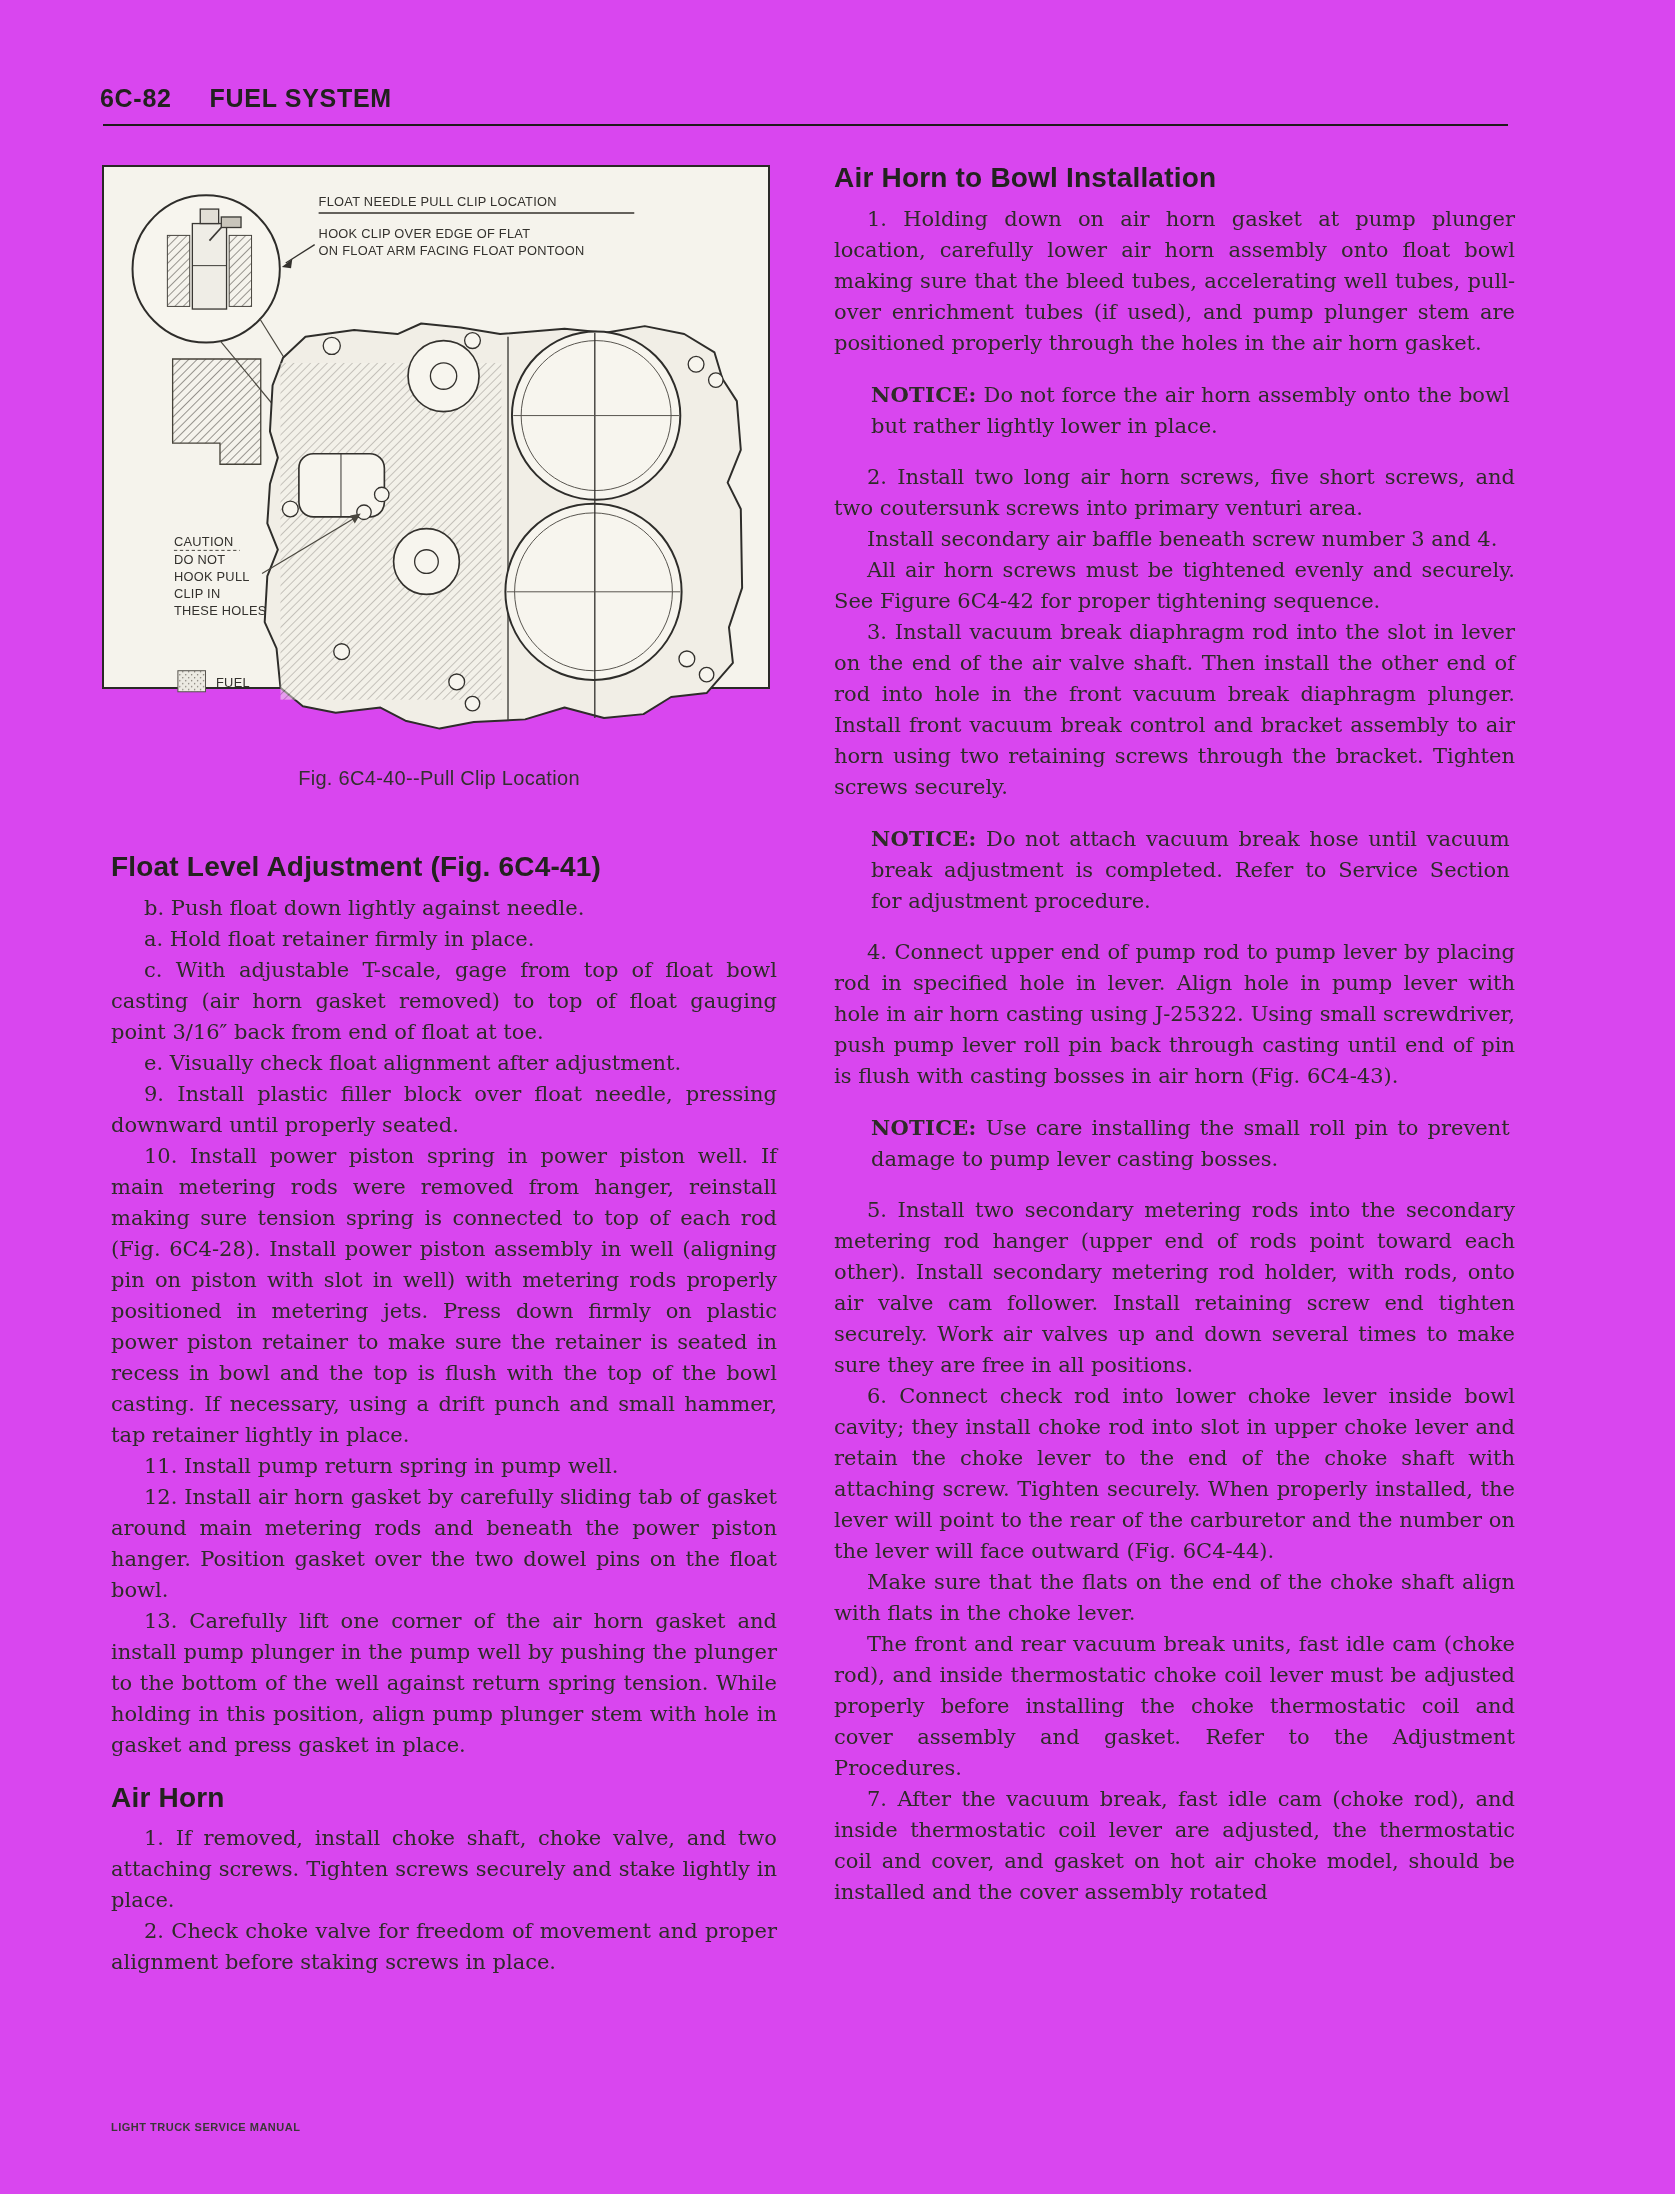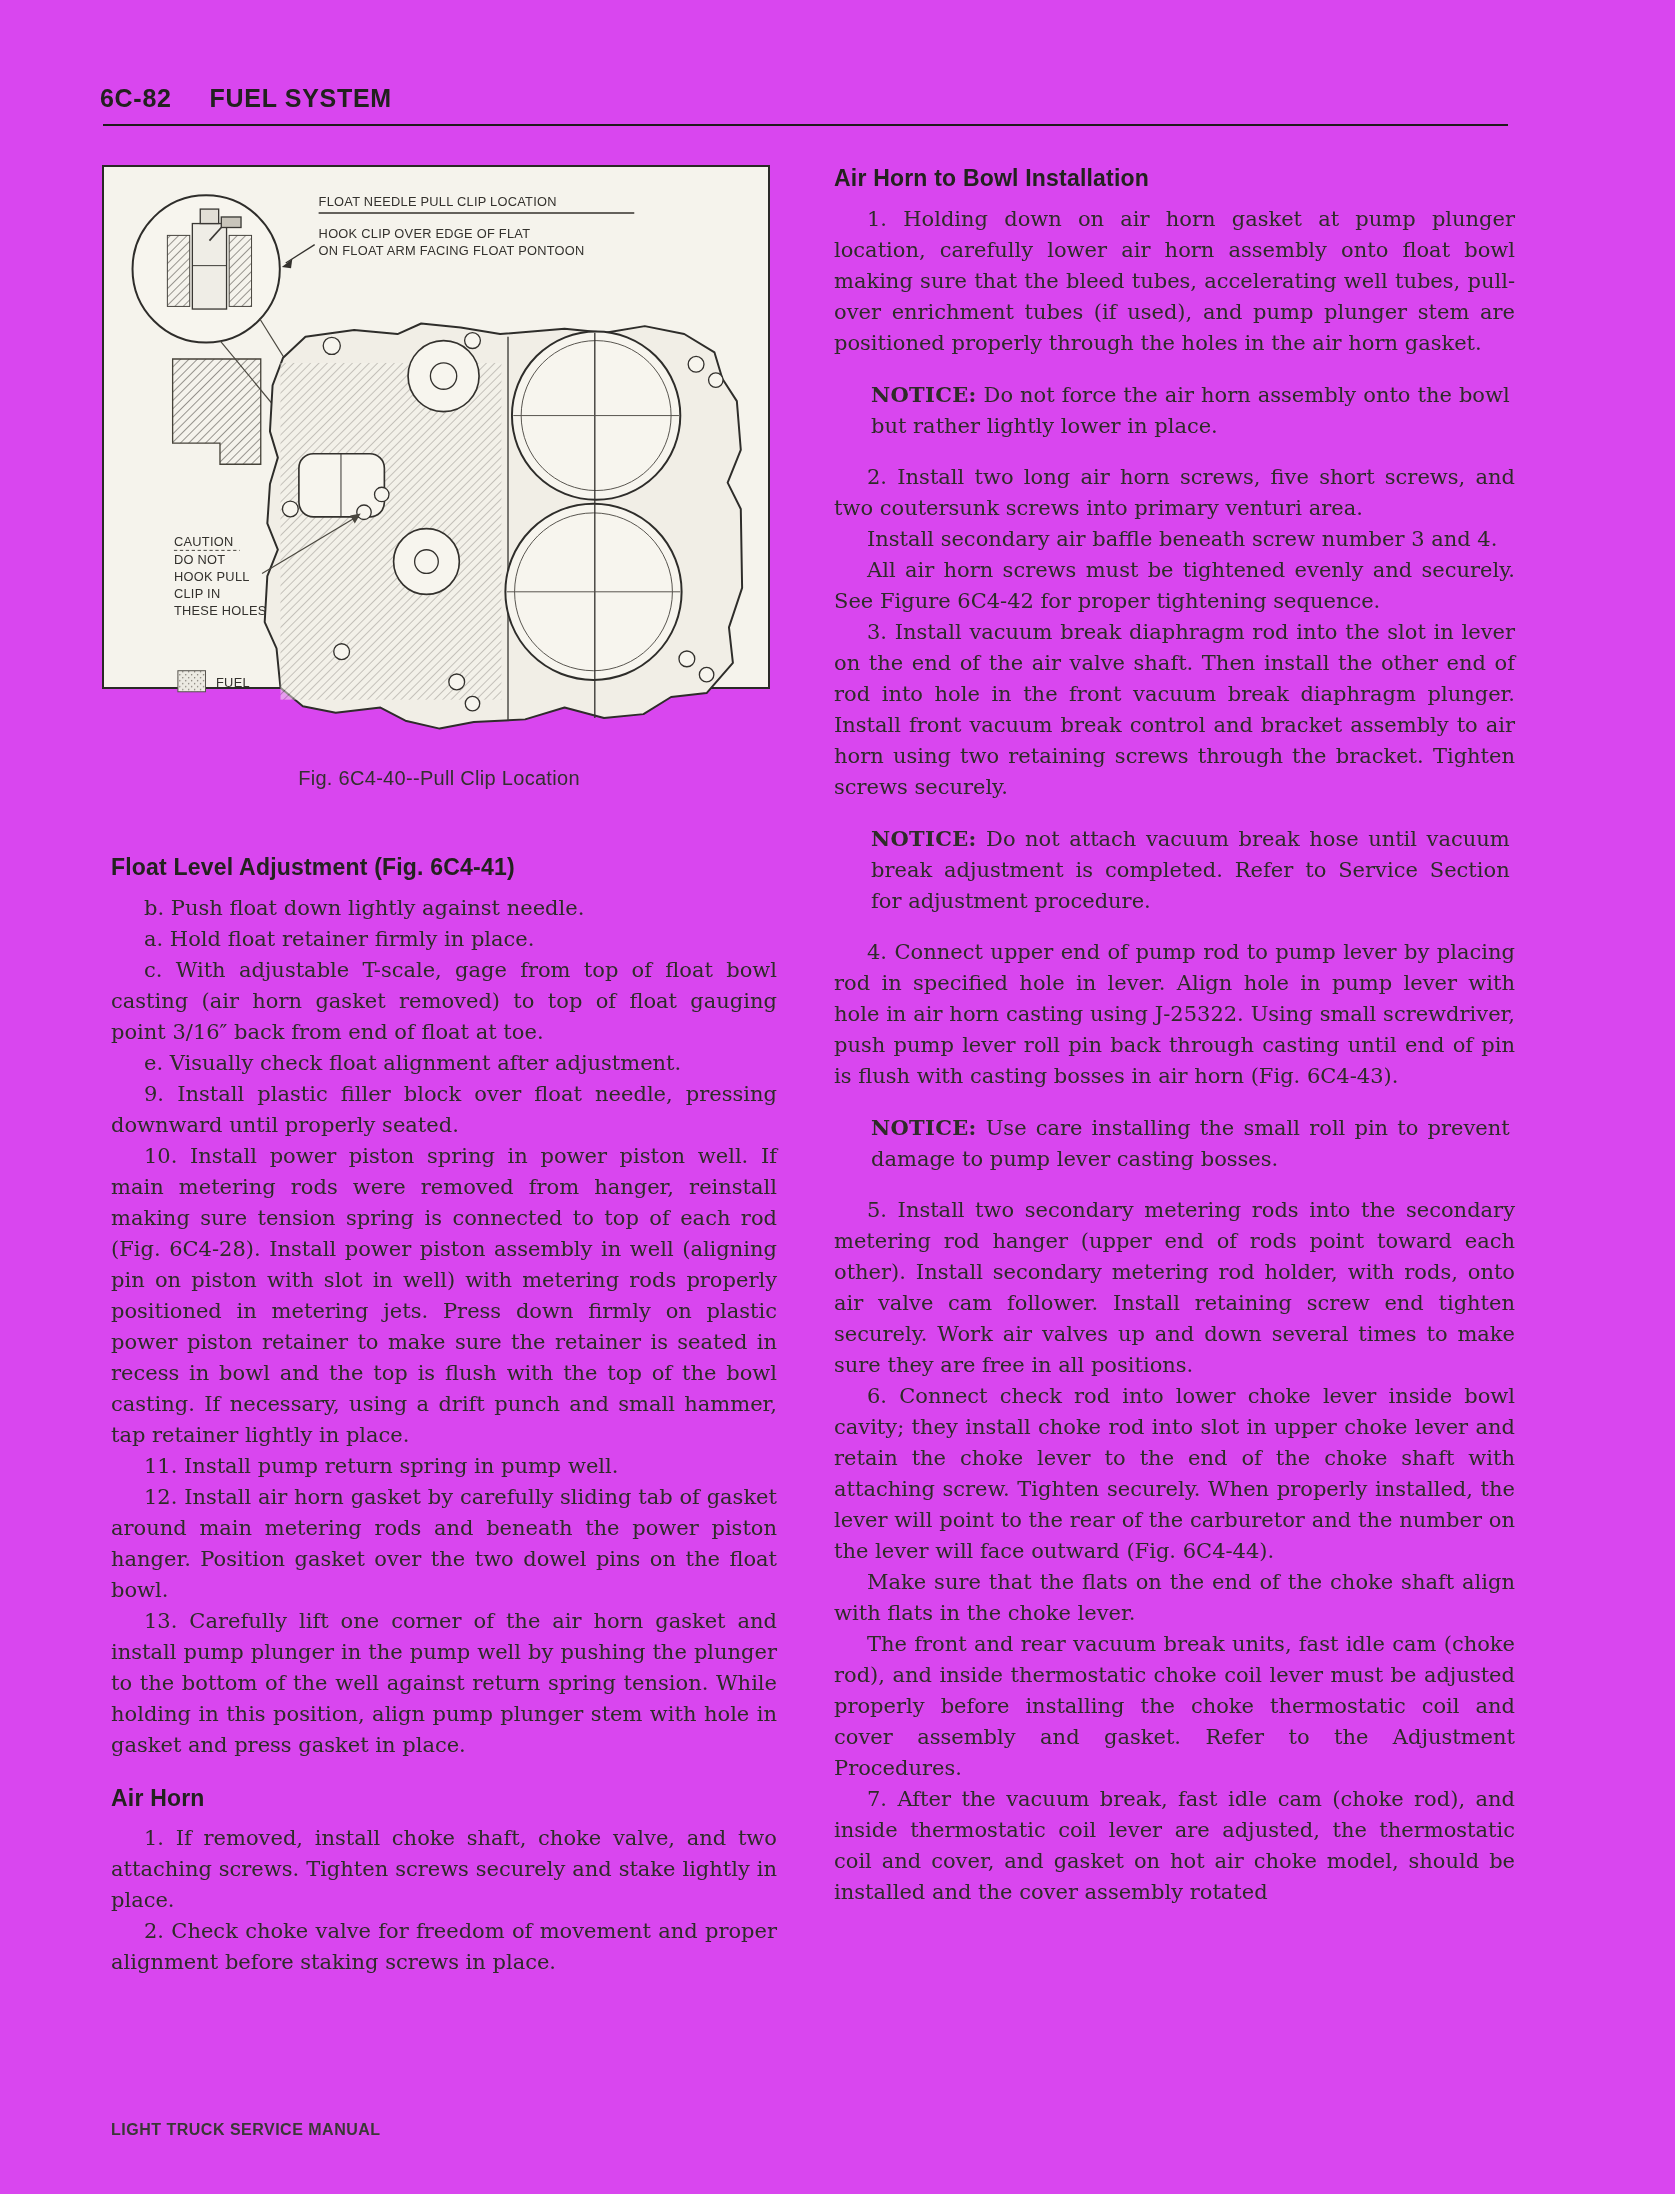--- a/index.html
+++ b/index.html
@@ -6,26 +6,26 @@
   body{width:1675px;height:2194px;background:#e9e7e1;}
   .page{position:absolute;left:0;top:0;width:1675px;height:2194px;background:#d946ef;font-family:"DejaVu Serif",serif;color:#2e2c28;overflow:hidden;}
   .hdr{position:absolute;left:100px;top:84px;font-family:"Liberation Sans",sans-serif;font-weight:bold;font-size:25px;color:#22211f;letter-spacing:0.7px;}
   .hdr .num{margin-right:38px;}
   .rule{position:absolute;left:103px;top:124px;width:1405px;height:2px;background:#1d1c1a;}
   .figbox{position:absolute;left:102px;top:165px;width:668px;height:524px;border:2px solid #2a2927;box-sizing:border-box;background:#f5f3ec;}
   .figcap{position:absolute;left:105px;top:767px;width:668px;text-align:center;font-family:"Liberation Sans",sans-serif;font-size:20px;color:#33312e;letter-spacing:0.3px;}
   .col{position:absolute;font-size:21px;line-height:31px;text-align:justify;}
   .col-left{left:111px;top:852px;width:666px;}
   .col-right{left:834px;top:163px;width:681px;}
-  h2.sec{font-family:"Liberation Sans",sans-serif;font-size:23px;line-height:30px;font-weight:bold;color:#23221f;margin:0 0 10.5px 0;text-align:left;letter-spacing:0.2px;}
+  h2.sec{font-family:"Liberation Sans",sans-serif;font-size:28px;line-height:30px;font-weight:bold;color:#23221f;margin:0 0 10.5px 0;text-align:left;letter-spacing:0.2px;}
   h2.sec.mt{margin-top:22.4px;}
   p.step{margin:0;text-indent:33px;}
   p.notice{margin:20px 5.3px 20px 37px;text-indent:0;}
   p.notice b{font-weight:bold;letter-spacing:0.3px;}
-  .footer{position:absolute;left:111px;top:2121px;font-family:"Liberation Sans",sans-serif;font-size:16px;font-weight:bold;color:#3a3836;letter-spacing:0.5px;}
+  .footer{position:absolute;left:111px;top:2121px;font-family:"Liberation Sans",sans-serif;font-size:11px;font-weight:bold;color:#3a3836;letter-spacing:0.5px;}
   svg text{font-family:"Liberation Sans",sans-serif;fill:#33312d;}
   .flbl{font-size:19.5px;letter-spacing:.4px;}
 </style>
 </head>
 <body>
 
 <div class="page">
 
   <div class="hdr">
     <span class="num">6C-82</span><span>FUEL SYSTEM</span>

